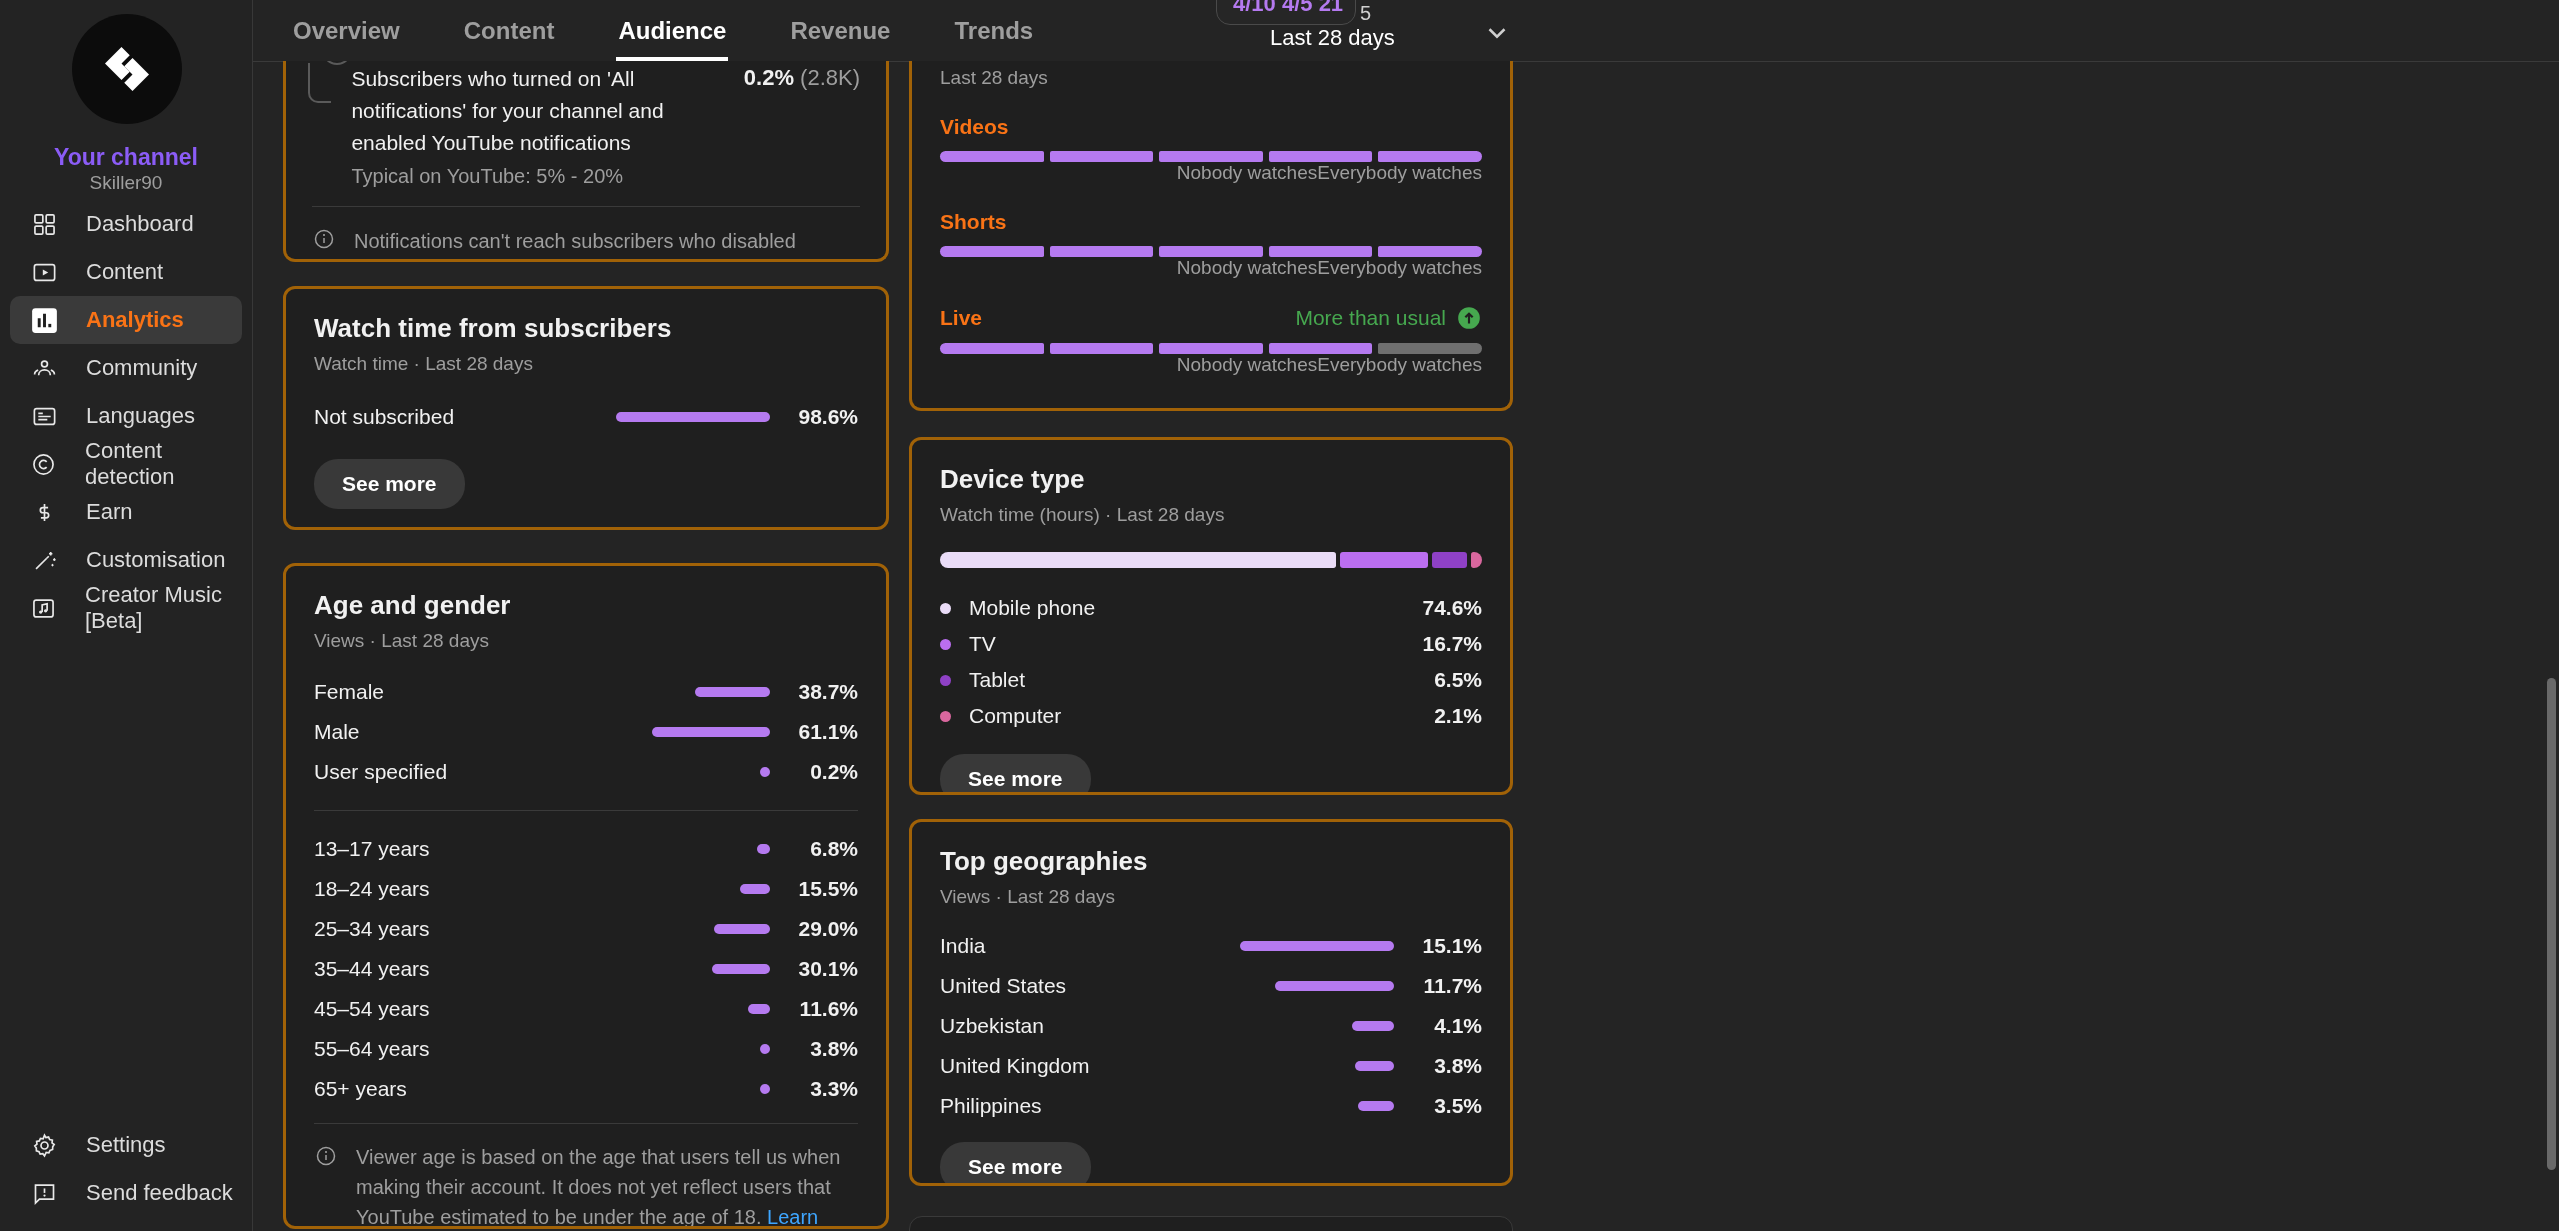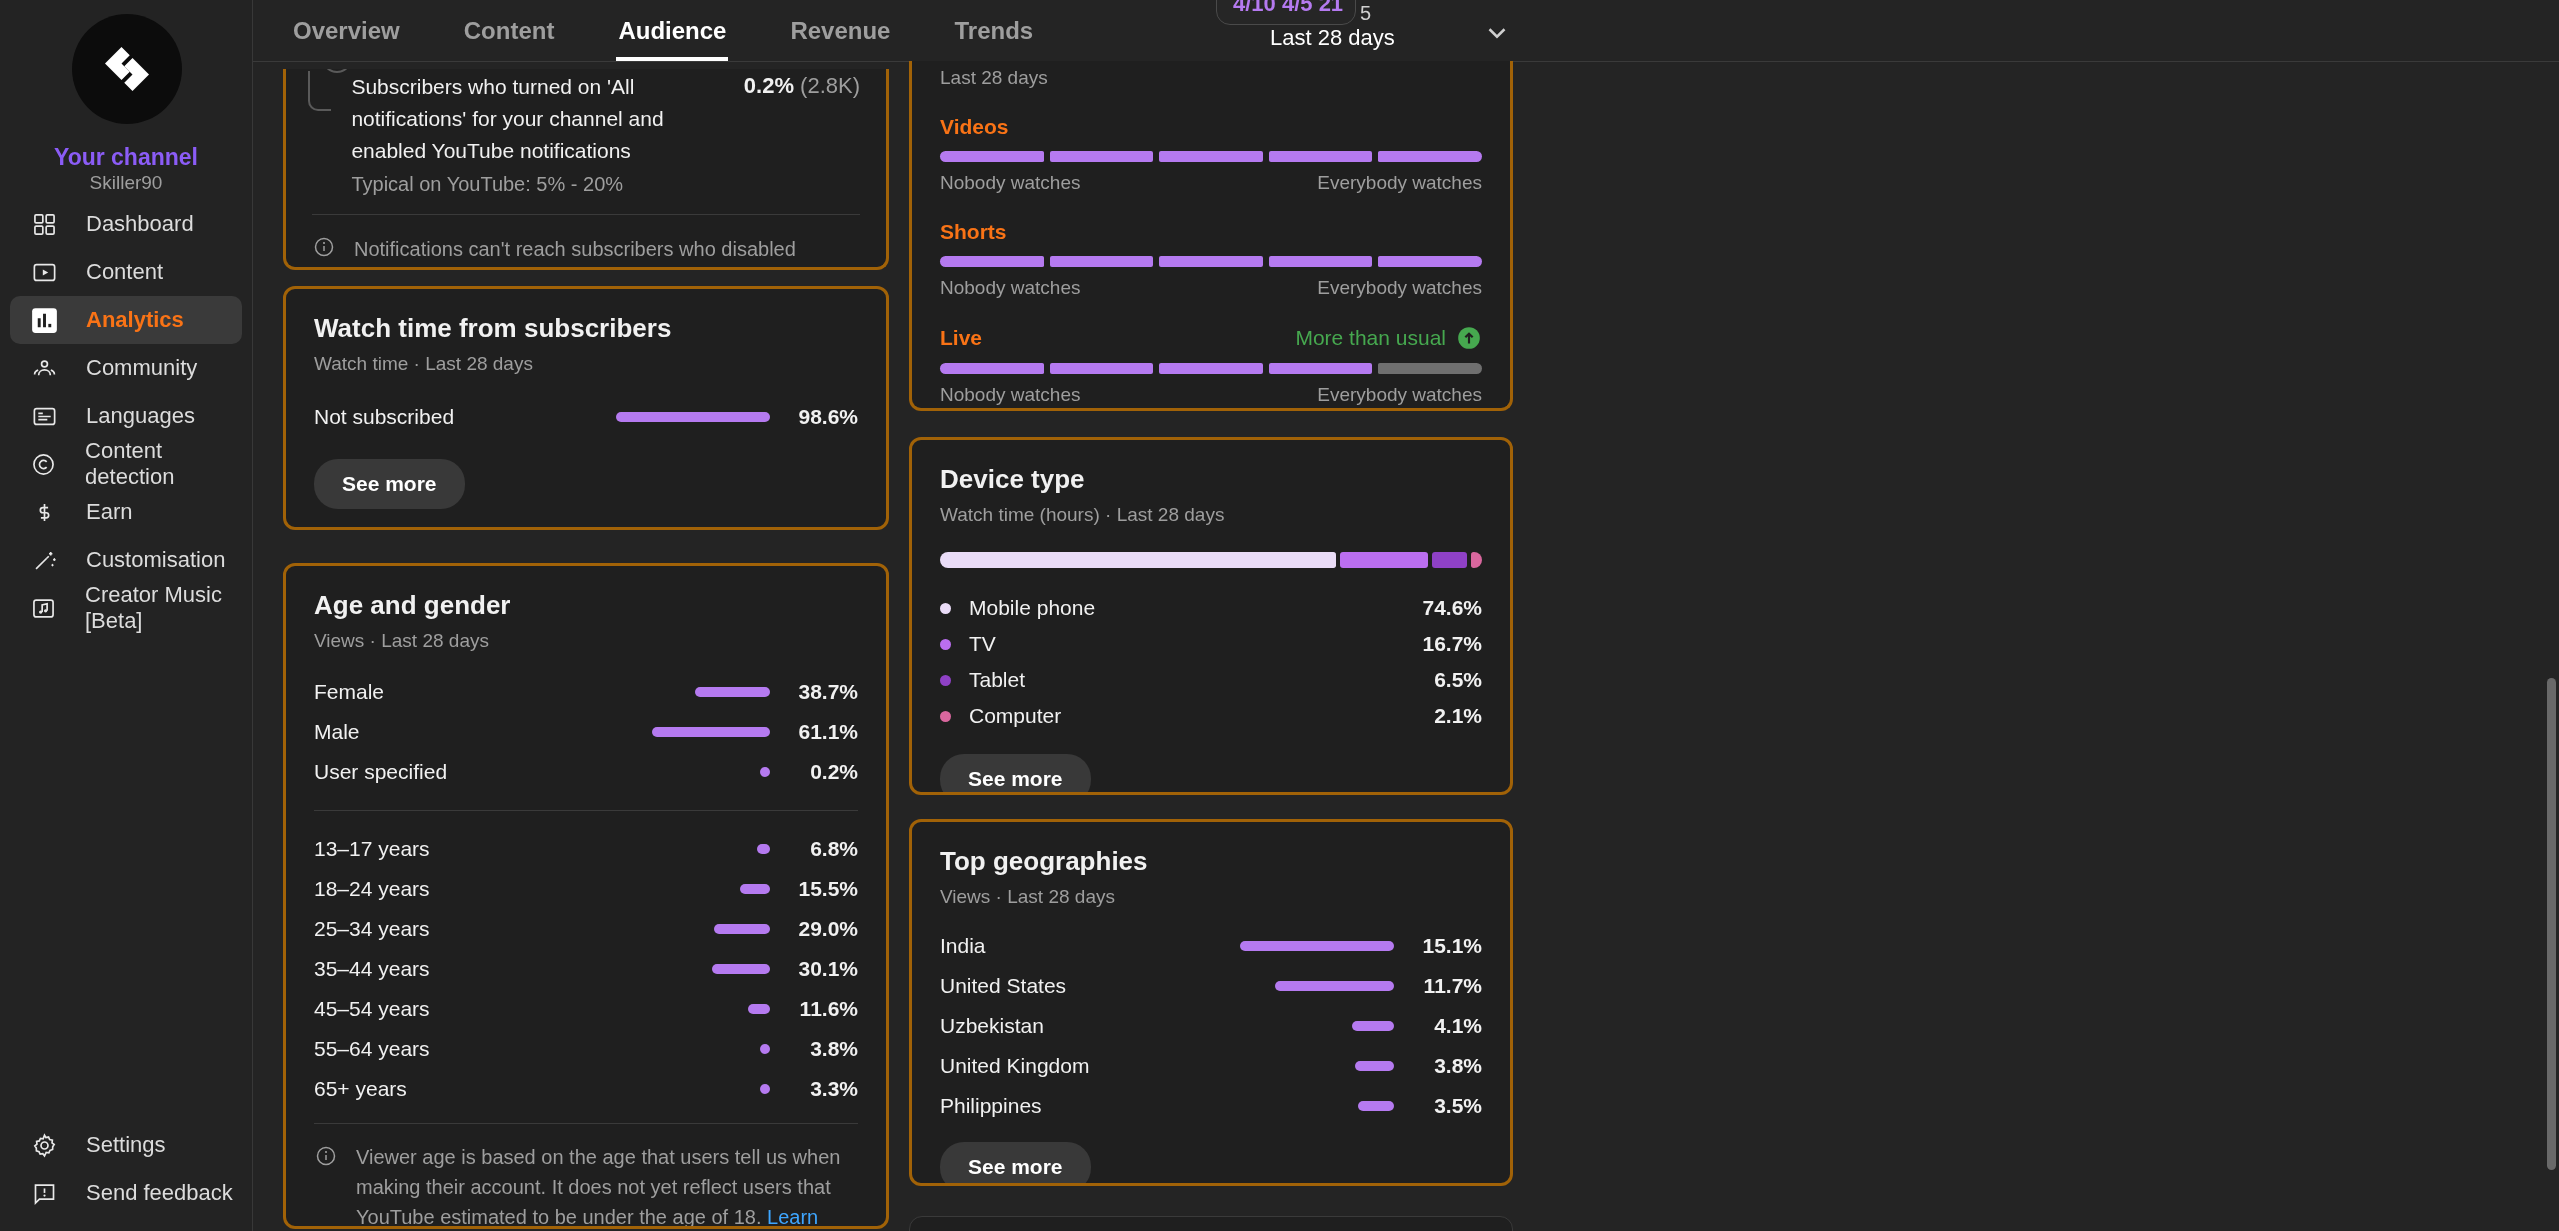--- a/index.html
+++ b/index.html
@@ -84,21 +84,21 @@
   
   .habit-group { margin-top:26px; }
   .habit-head { display:flex; align-items:center; justify-content:space-between; }
   .habit-label { font-size:21px; font-weight:700; color:#f97316; }
   .habit-badge { display:flex; align-items:center; gap:10px; font-size:21px; color:#46a84f; }
   .seg-bar { display:flex; gap:6px; margin-top:12px; }
   .seg { flex:1; height:11px; background:#b57af0; border-radius:2px; }
   .seg:first-child { border-top-left-radius:6px; border-bottom-left-radius:6px; }
   .seg:last-child { border-top-right-radius:6px; border-bottom-right-radius:6px; }
   .seg.empty { background:#6f6f6f; }
-  .axis-row { display:flex; justify-content:space-between; margin-top:10px; font-size:19px; color:#9e9e9e; }
+  .axis-row { display:flex; justify-content:flex-end; font-size:19px; color:#9e9e9e; }
   
   .stacked-bar { display:flex; gap:4px; margin-top:26px; height:16px; }
   .stacked-seg { border-radius:3px; }
   .stacked-seg:first-child { border-top-left-radius:9px; border-bottom-left-radius:9px; }
   .stacked-seg:last-child { border-top-right-radius:9px; border-bottom-right-radius:9px; }
   .legend { margin-top:22px; }
   .legend-row { display:flex; align-items:center; height:36px; }
   .legend-dot { width:11px; height:11px; border-radius:50%; margin-right:18px; }
   .legend-label { flex:1; font-size:21px; color:#f1f1f1; }
   .legend-value { font-size:21px; font-weight:700; color:#f1f1f1; }
@@ -268,21 +268,21 @@
   <div class="clip-text">4/10 4/5 21</div>
 </div>
 <div class="clipped-value">5</div>
 <div class="date-range-label">Last 28 days</div>
 <div class="date-chevron">
   <svg width="30" height="30" viewBox="0 0 24 24">
       <path d="M6 9l6 6 6-6" fill="none" stroke="#cfcfcf" stroke-width="2"></path>
     </svg>
 </div>
 
-<div class="card cut-top" style="left:283px; top:69px; width:606px; height:201px;">
+<div class="card cut-top" style="left:283px; top:61px; width:606px; height:201px;">
   <div class="circle-remnant"></div>
   <div style="padding:2px 26px 0 0; position:relative;">
     <div class="notif-row">
       <div class="tree-connector"></div>
       <div>
         <div class="notif-text">Subscribers who turned on 'All notifications' for your channel and enabled YouTube notifications</div>
         <div class="typical">Typical on YouTube: 5% - 20%</div>
       </div>
       <div class="notif-value">
         <b>0.2%</b>

